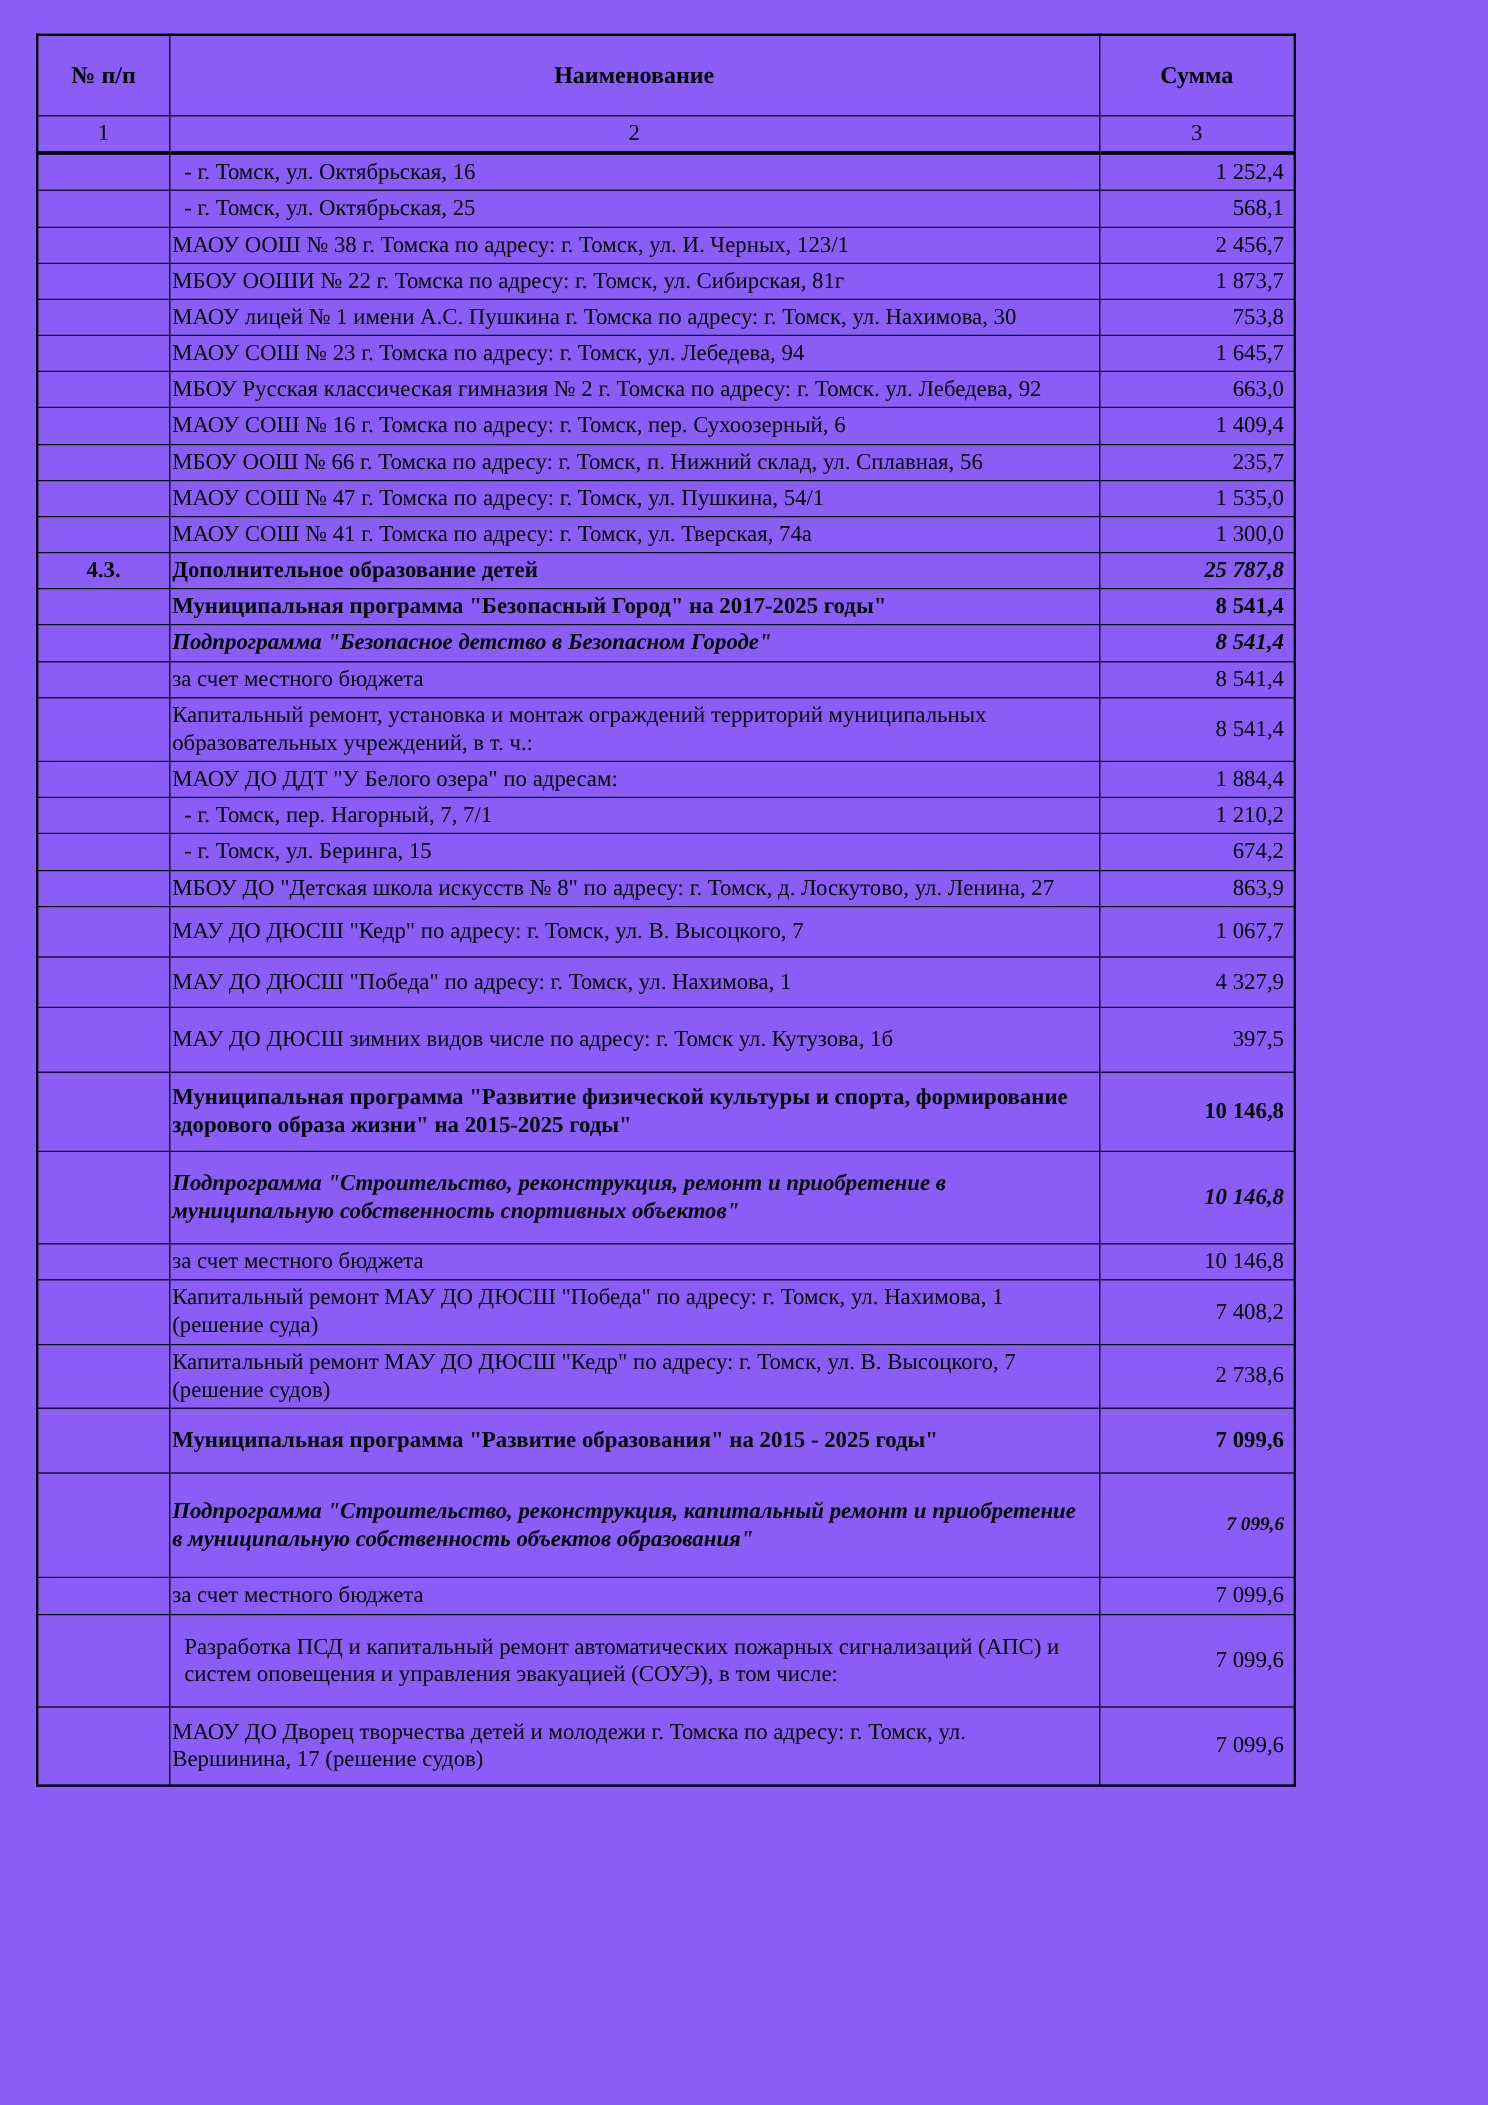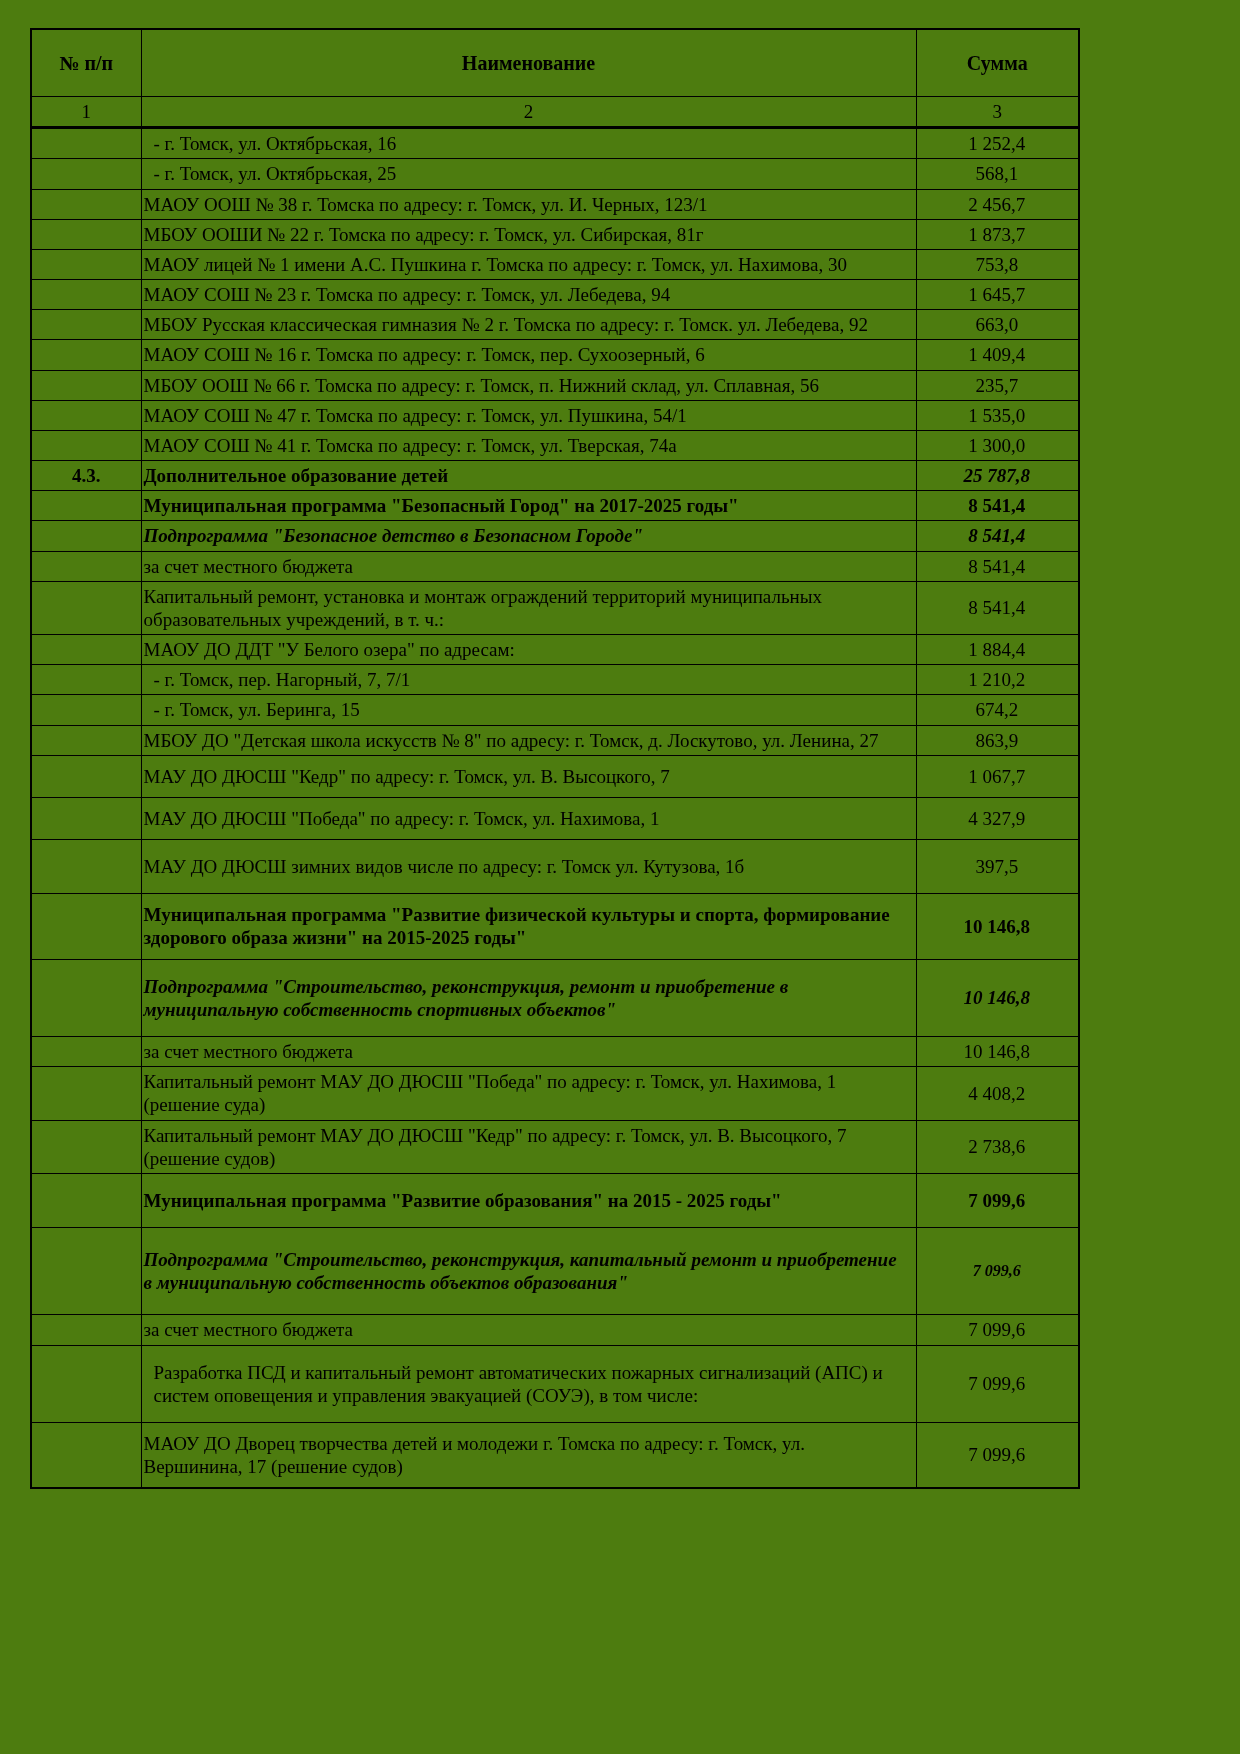--- a/index.html
+++ b/index.html
@@ -11,21 +11,21 @@
     width: 1240px;
     height: 1754px;
     font-family: "Liberation Serif", serif;
     color: #000000;
     position: relative;
   }
   .page {
     position: relative;
     width: 1240px;
     height: 1754px;
-    background: #4d7c0f;
+    background: #8b5cf6;
     overflow: hidden;
   }
   table.budget {
     position: absolute;
     left: 30px;
     top: 28px;
     width: 1048px;
     border-collapse: collapse;
     table-layout: fixed;
     border: 2px solid #000000;
@@ -51,21 +51,21 @@
   tr.header-index th {
     font-weight: normal;
     font-size: 19px;
     text-align: center;
     height: 22px;
     border-bottom: 3px solid #000000;
   }
   td.c-num  { text-align: center; }
   td.c-name { text-align: left; padding-left: 2px; padding-right: 7px; }
   td.c-name.indent { padding-left: 12px; }
-  td.c-sum  { text-align: center; padding-right: 8px; }
+  td.c-sum  { text-align: right; padding-right: 8px; }
 
   .s-normal { font-weight: normal; font-style: normal; }
   .s-bold { font-weight: bold; }
   .s-bolditalic { font-weight: bold; font-style: italic; }
   .s-italic { }
   .small { font-size: 16px; }
 
   tr.pad0 td { padding-top: 3px;  padding-bottom: 3px; }
   tr.pad1 td { padding-top: 9px;  padding-bottom: 9px; }
   tr.pad2 td { padding-top: 15px; padding-bottom: 15px; }
@@ -220,21 +220,21 @@
           <td class="c-sum s-bolditalic">10 146,8</td>
         </tr>
         <tr class="pad0">
           <td class="c-num s-italic"></td>
           <td class="c-name s-italic">за счет местного бюджета</td>
           <td class="c-sum s-italic">10 146,8</td>
         </tr>
         <tr class="pad0">
           <td class="c-num s-normal"></td>
           <td class="c-name s-normal">Капитальный ремонт МАУ ДО ДЮСШ "Победа" по адресу: г. Томск, ул. Нахимова, 1 (решение суда)</td>
-          <td class="c-sum s-normal">4 408,2</td>
+          <td class="c-sum s-normal">7 408,2</td>
         </tr>
         <tr class="pad0">
           <td class="c-num s-normal"></td>
           <td class="c-name s-normal">Капитальный ремонт МАУ ДО ДЮСШ "Кедр" по адресу: г. Томск, ул. В. Высоцкого, 7 (решение судов)</td>
           <td class="c-sum s-normal">2 738,6</td>
         </tr>
         <tr class="pad2">
           <td class="c-num s-bold"></td>
           <td class="c-name s-bold">Муниципальная программа "Развитие образования" на 2015 - 2025 годы"</td>
           <td class="c-sum s-bold">7 099,6</td>

